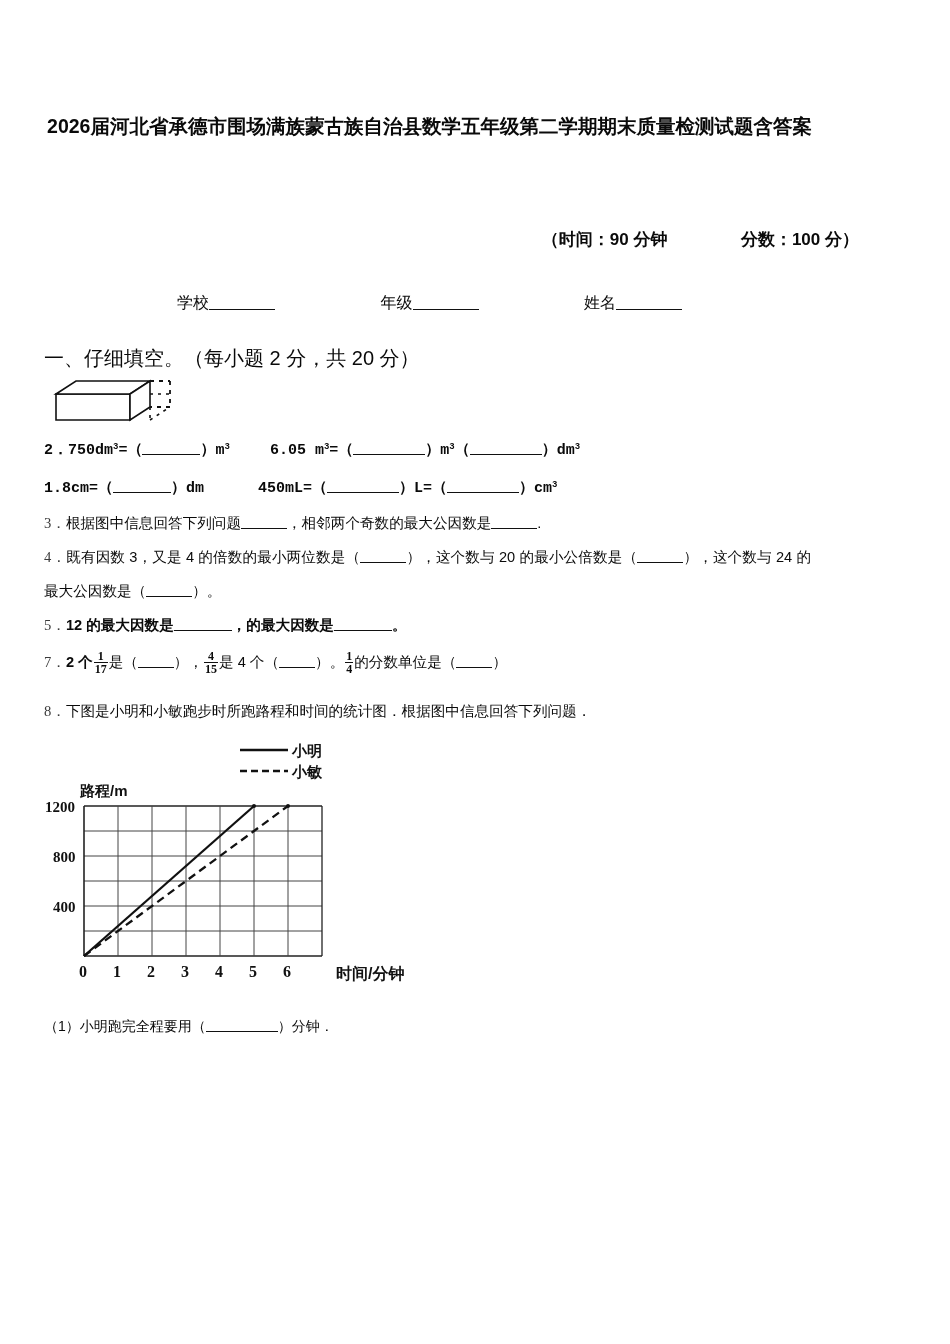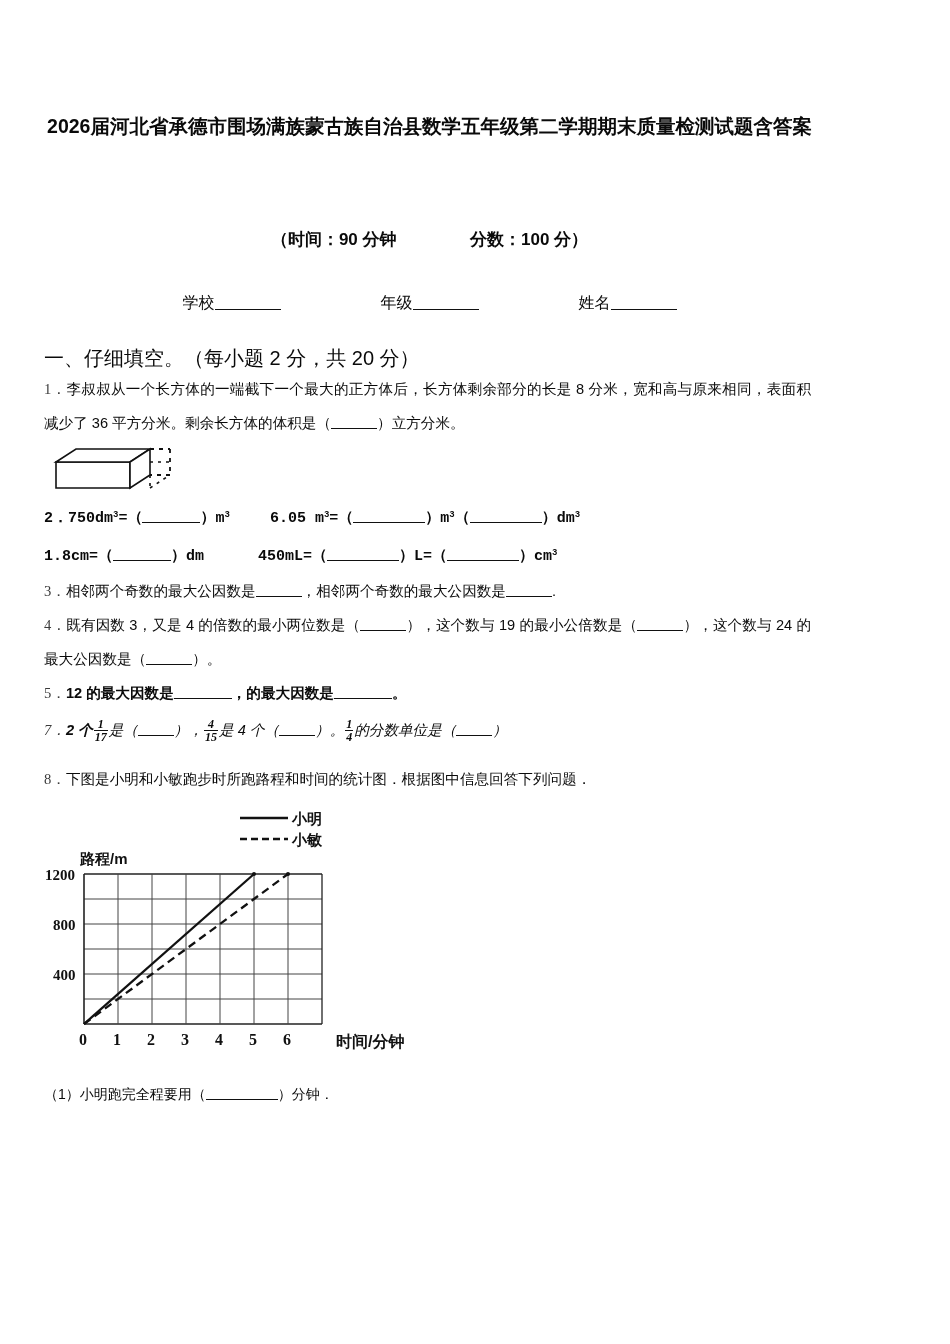--- a/index.html
+++ b/index.html
@@ -33,33 +33,33 @@
     font-size: 19.5px;
     line-height: 47px;
     text-align: justify;
     text-align-last: center;
     letter-spacing: 0px;
   }
 
   
   .exam-meta {
     margin-top: 78px;
-    text-align: center;
+    text-align: right;
     font-family: "Liberation Sans", "DejaVu Sans", sans-serif;
     font-weight: bold;
     font-size: 17px;
   }
   .exam-meta .gap {
     display: inline-block;
     width: 64px;
   }
   .id-row {
     margin-top: 42px;
     text-align: center;
-    font-family: Liberation Serif, serif;
+    font-family: Liberation Mono, monospace;
     font-size: 16px;
   }
   .id-row .field {
     display: inline-block;
     margin: 0 48px;
   }
   .id-row .field .rule {
     display: inline-block;
     border-bottom: 1.3px solid #111;
     width: 66px;
@@ -181,23 +181,20 @@
     </span>
     <span class="field">
       <span>姓名</span><span class="rule"></span>
     </span>
   </div>
 
   <div class="body-wrap">
 
     <div class="sec-head">一、仔细填空。（每小题 2 分，共 20 分）</div>
 
-    <div class="q">
-      <span class="qn">1．</span><span>李叔叔从一个长方体的一端截下一个最大的正方体后，长方体剩余部分的长是 8 分米，宽和高与原来相同，表面积减少了 36 平方分米。剩余长方体的体积是（</span><span class="blank b-sm"></span><span>）立方分米。</span>
-    </div>
 
     <div class="figure-box">
       <svg width="140" height="52" viewBox="0 0 140 52">
 
         <path d="M4,18 L4,44 L78,44 L78,18 Z" fill="#ffffff" stroke="#111" stroke-width="1.6"></path>
 
         <path d="M4,18 L24,5 L98,5 L78,18 Z" fill="#ffffff" stroke="#111" stroke-width="1.6"></path>
 
         <path d="M78,18 L98,5 L98,31 L78,44 Z" fill="#ffffff" stroke="#111" stroke-width="1.6"></path>
 
@@ -211,33 +208,33 @@
     </div>
 
     <div class="q2-line">
       <span class="qn">2．</span><span>750dm</span><sup class="u">3</sup><span>=（</span><span class="blank b-md"></span><span>）m</span><sup class="u">3</sup><span class="colgap"></span><span>6.05 m</span><sup class="u">3</sup><span>=（</span><span class="blank b-lg"></span><span>）m</span><sup class="u">3</sup><span>（</span><span class="blank b-lg"></span><span>）dm</span><sup class="u">3</sup>
     </div>
     <div class="q2-line">
       <span>1.8cm</span><span>=（</span><span class="blank b-md"></span><span>）dm</span><span class="colgap2"></span><span>450mL</span><span>=（</span><span class="blank b-lg"></span><span>）L=（</span><span class="blank b-lg"></span><span>）cm</span><sup class="u">3</sup>
     </div>
 
     <div class="q">
-      <span class="qn">3．</span><span>相邻两个奇数的最大公因数是</span><span class="blank b-sm"></span><span>，相邻两个奇数的最大公因数是</span><span class="blank b-sm"></span><span>.</span>
+      <span class="qn">3．</span><span>根据图中信息回答下列问题</span><span class="blank b-sm"></span><span>，相邻两个奇数的最大公因数是</span><span class="blank b-sm"></span><span>.</span>
     </div>
 
     <div class="q">
-      <span class="qn">4．</span><span>既有因数 3，又是 4 的倍数的最小两位数是（</span><span class="blank b-sm"></span><span>），这个数与 19 的最小公倍数是（</span><span class="blank b-sm"></span><span>），这个数与 24 的最大公因数是（</span><span class="blank b-sm"></span><span>）。</span>
+      <span class="qn">4．</span><span>既有因数 3，又是 4 的倍数的最小两位数是（</span><span class="blank b-sm"></span><span>），这个数与 20 的最小公倍数是（</span><span class="blank b-sm"></span><span>），这个数与 24 的最大公因数是（</span><span class="blank b-sm"></span><span>）。</span>
     </div>
 
     <div class="q">
       <span class="qn">5．</span><span class="bold">12 的最大因数是</span><span class="blank b-md"></span><span class="bold">，的最大因数是</span><span class="blank b-md"></span><span class="bold">。</span>
     </div>
 
 
-    <div class="q" style="line-height:40px;font-style:italic;">
+    <div class="q" style="line-height:40px;">
       <span class="qn">7．</span><span class="bold">2 个</span><span class="frac"><span class="num">1</span><span class="den">17</span></span><span>是（</span><span class="blank b-xs"></span><span>），</span><span class="frac"><span class="num">4</span><span class="den">15</span></span><span>是 4 个（</span><span class="blank b-xs"></span><span>）。</span><span class="frac"><span class="num">1</span><span class="den">4</span></span><span>的分数单位是（</span><span class="blank b-xs"></span><span>）</span>
     </div>
 
     <div class="q" style="margin-top:12px;">
       <span class="qn">8．</span><span>下图是小明和小敏跑步时所跑路程和时间的统计图．根据图中信息回答下列问题．</span>
     </div>
 
     <div class="chart-holder">
       <svg class="chart-svg" width="420" height="250" viewBox="0 0 420 250">
         <defs></defs>

